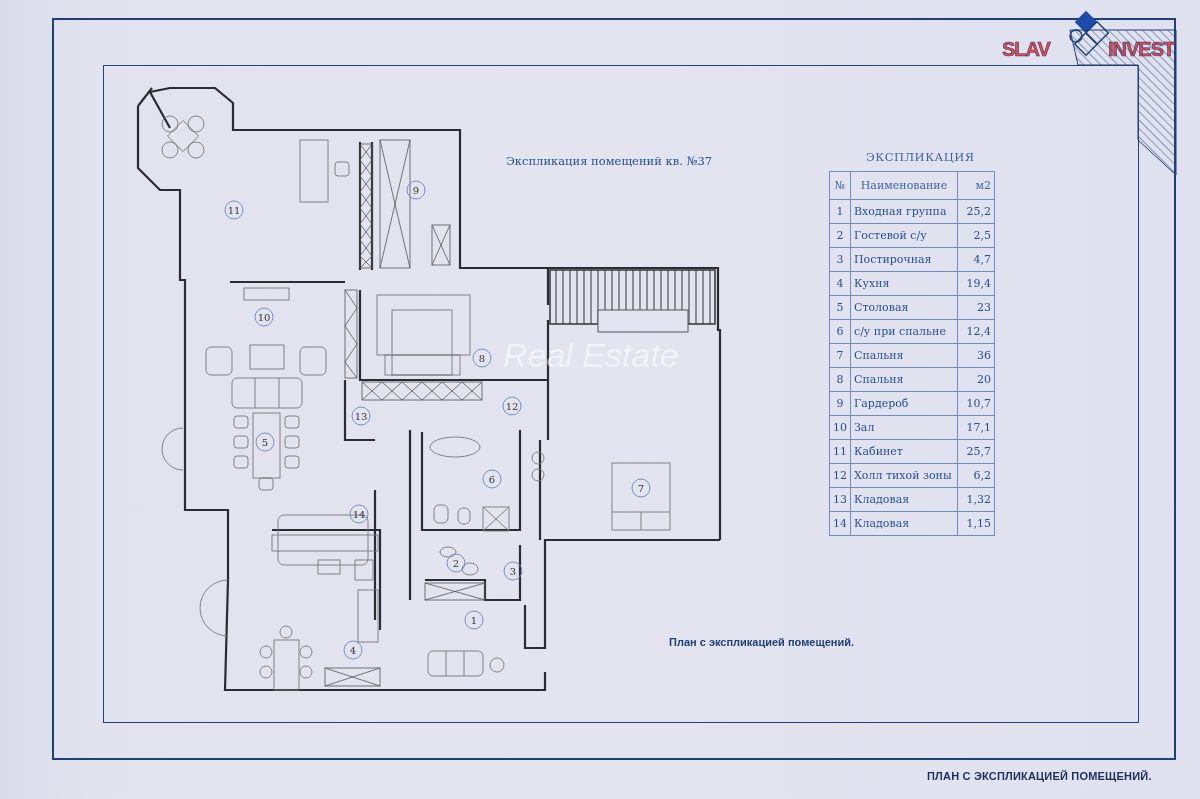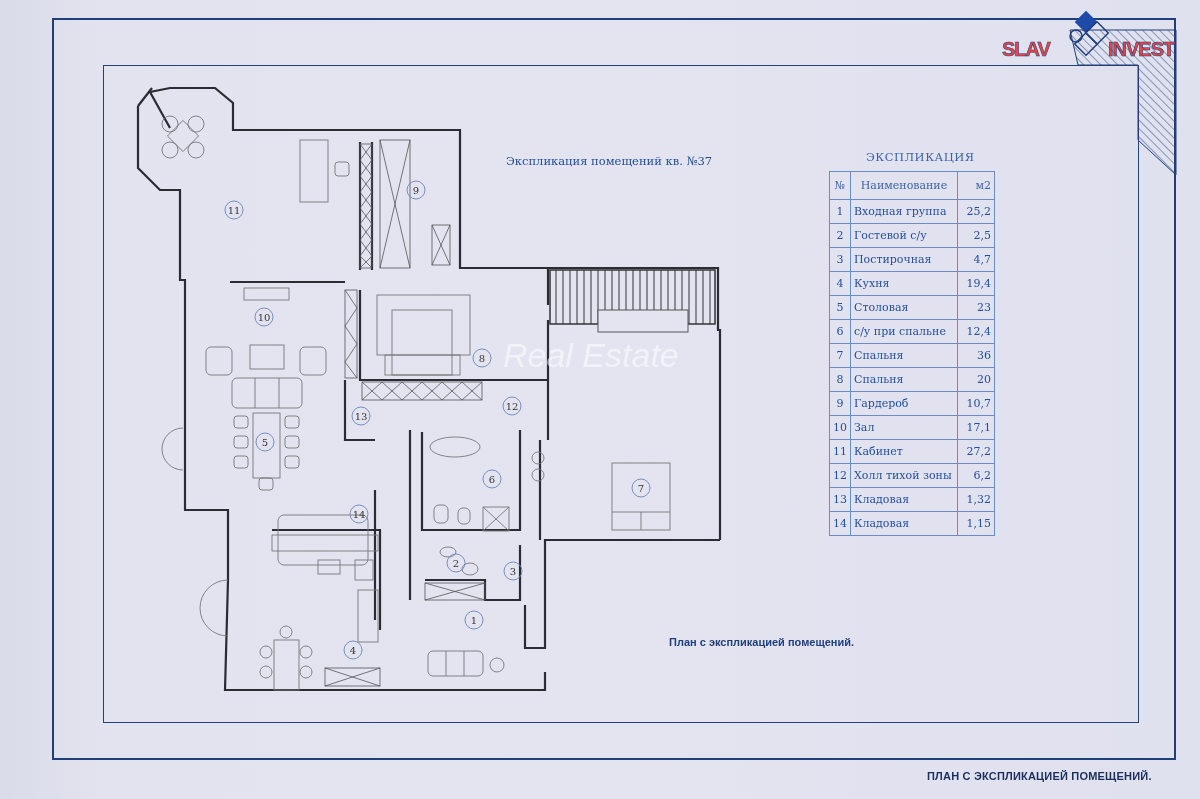--- a/index.html
+++ b/index.html
@@ -309,21 +309,21 @@
         <td class="c3">10,7</td>
       </tr>
     <tr>
         <td class="c1">10</td>
         <td class="c2">Зал</td>
         <td class="c3">17,1</td>
       </tr>
     <tr>
         <td class="c1">11</td>
         <td class="c2">Кабинет</td>
-        <td class="c3">27,2</td>
+        <td class="c3">25,7</td>
       </tr>
     <tr>
         <td class="c1">12</td>
         <td class="c2">Холл тихой зоны</td>
         <td class="c3">6,2</td>
       </tr>
     <tr>
         <td class="c1">13</td>
         <td class="c2">Кладовая</td>
         <td class="c3">1,32</td>

